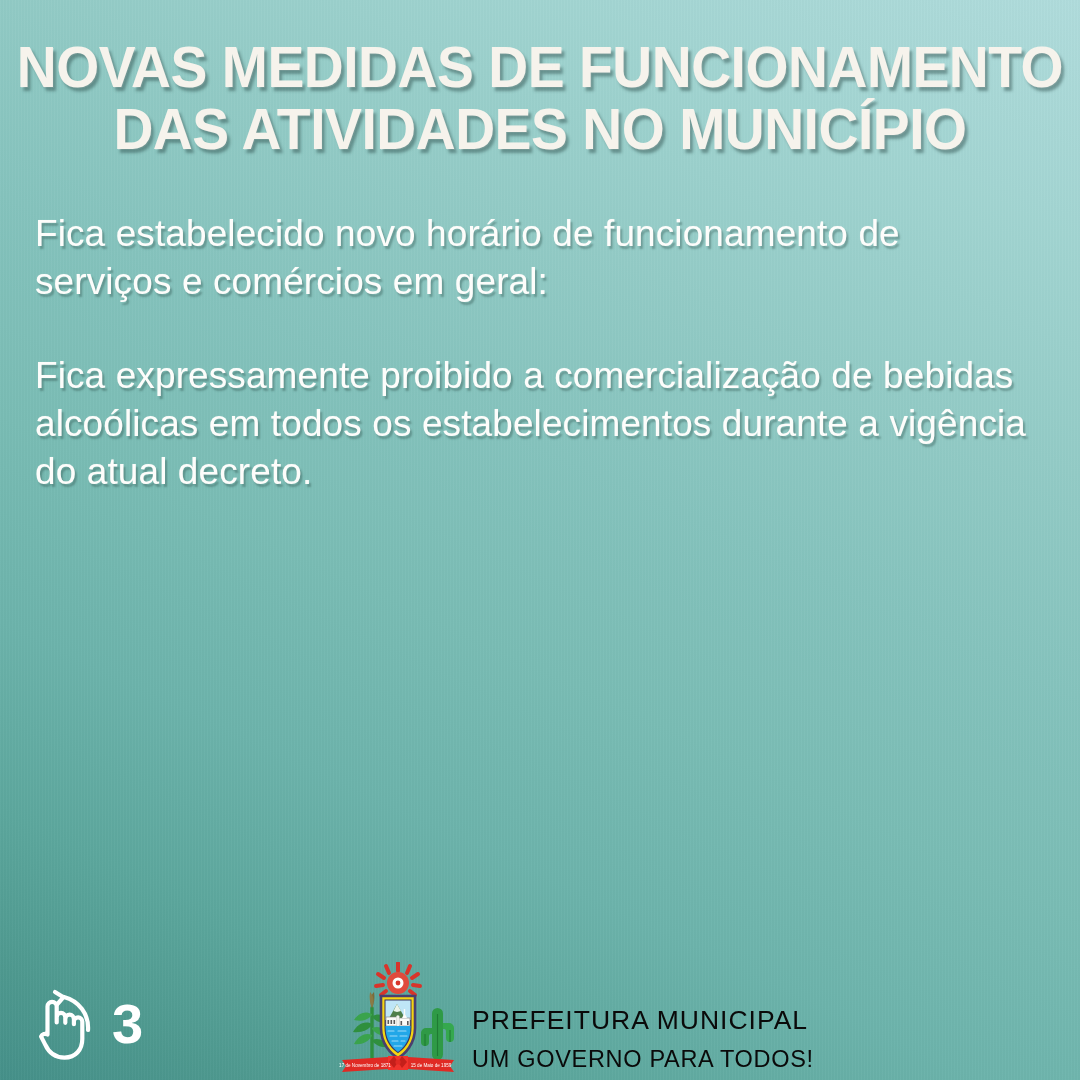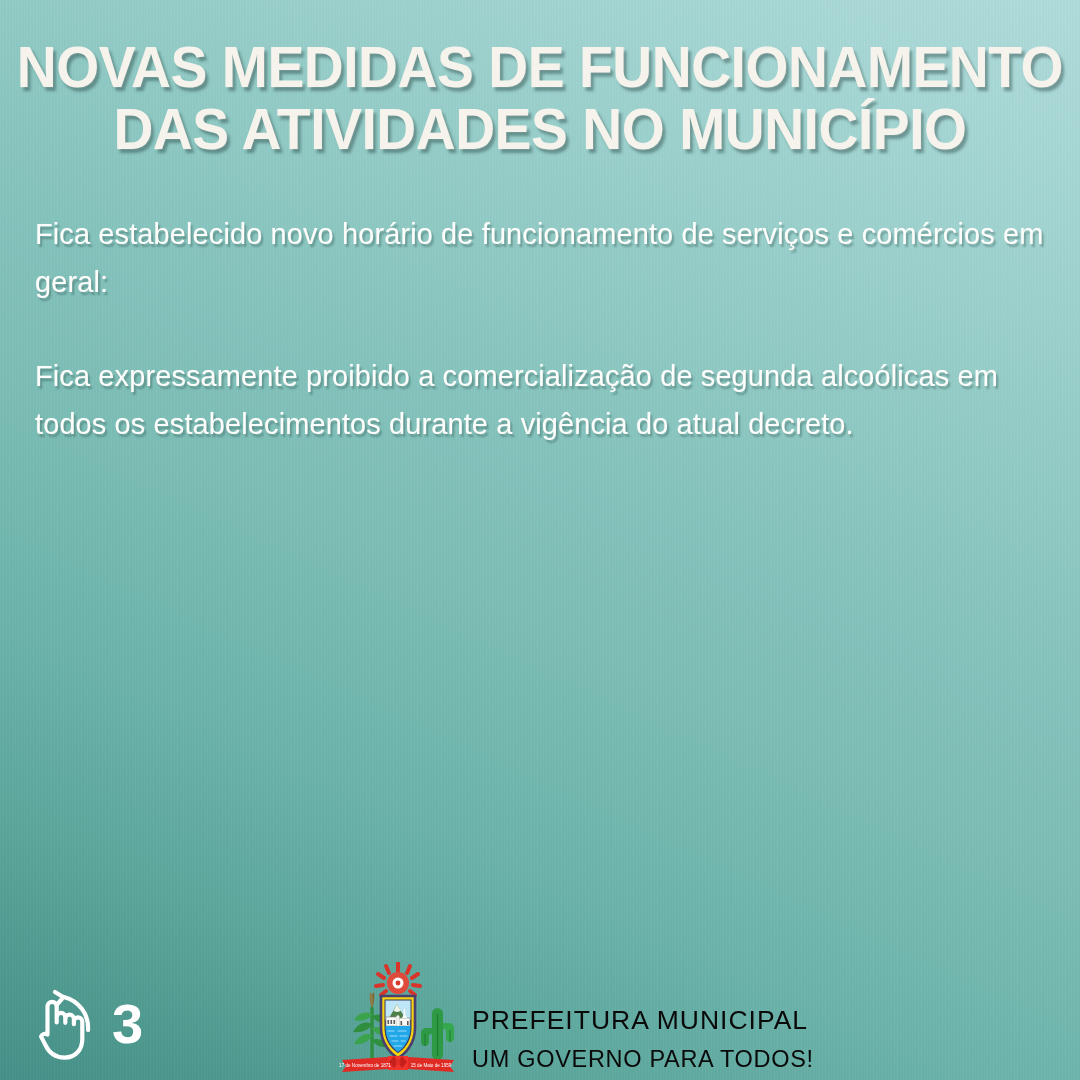--- a/index.html
+++ b/index.html
@@ -76,21 +76,21 @@
   
   .body-block {
     position: absolute;
     top: 210px;
     left: 35px;
     width: 1010px;
     z-index: 2;
   }
   .para {
     font-family: "Liberation Sans Narrow", "Liberation Sans", sans-serif;
-    font-size: 29px;
+    font-size: 37px;
     line-height: 48px;
     color: #fdfdfb;
     letter-spacing: 0.1px;
     margin: 0 0 46px 0;
     white-space: pre-wrap;
     text-shadow:
       2px 3px 2px rgba(45,80,76,0.40),
       0 0 1px rgba(255,255,255,0.35);
   }
   .para:last-child { margin-bottom: 0; }
@@ -167,21 +167,21 @@
 
 <div id="poster">
 
   <div class="title-block">
     <span class="title-line">NOVAS MEDIDAS DE FUNCIONAMENTO</span>
     <span class="title-line">DAS ATIVIDADES NO MUNICÍPIO</span>
   </div>
 
   <div class="body-block">
     <p class="para">Fica estabelecido novo horário de funcionamento de serviços e comércios em geral:</p>
-    <p class="para">Fica expressamente proibido a comercialização de segunda alcoólicas em todos os estabelecimentos durante a vigência do atual decreto.</p>
+    <p class="para">Fica expressamente proibido a comercialização de bebidas alcoólicas em todos os estabelecimentos durante a vigência do atual decreto.</p>
   </div>
 
   <div class="swipe-indicator">
     <span class="swipe-icon-wrap">
       <svg class="swipe-icon" viewBox="0 0 74 76" fill="none" aria-hidden="true">
 
         <path d="M62 44 C63 28 53 15 38 11" stroke="#ffffff" stroke-width="4.2" fill="none" stroke-linecap="round"></path>
         <path d="M29 6 L37.5 11.2 L31 18.5" stroke="#ffffff" stroke-width="4.2" fill="none" stroke-linecap="round" stroke-linejoin="round"></path>
 
         <path d="M21.5 48.5 L21.5 20.5

